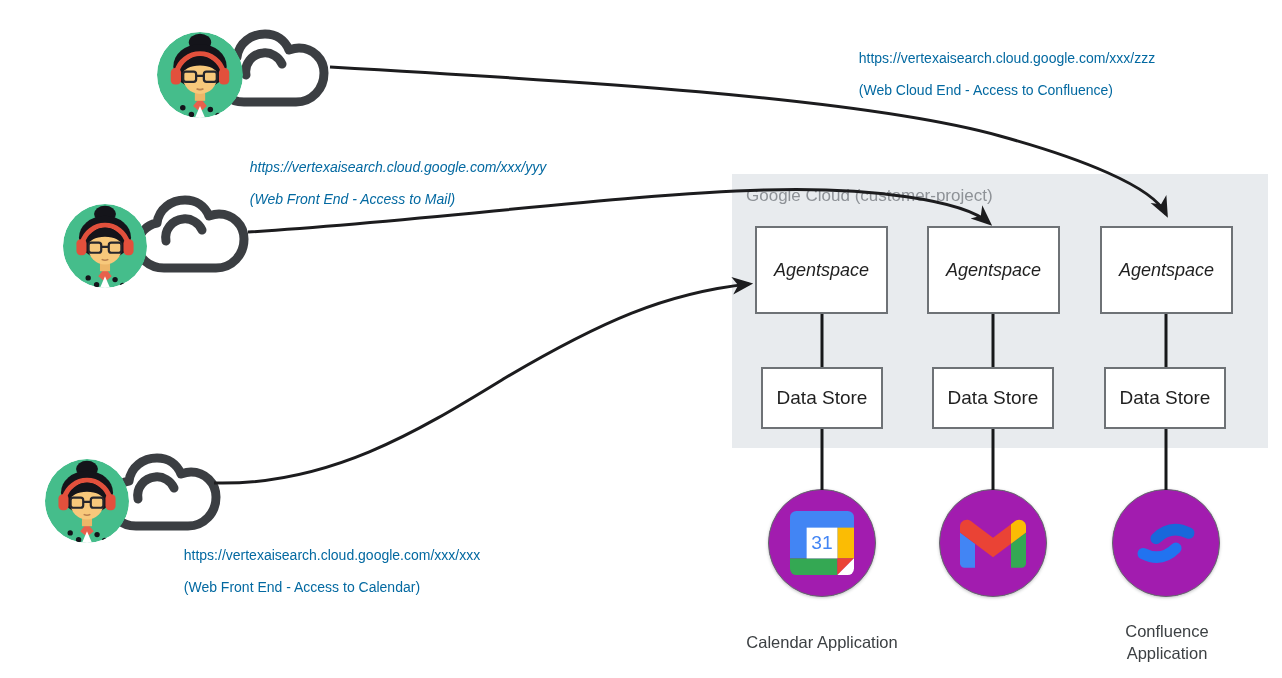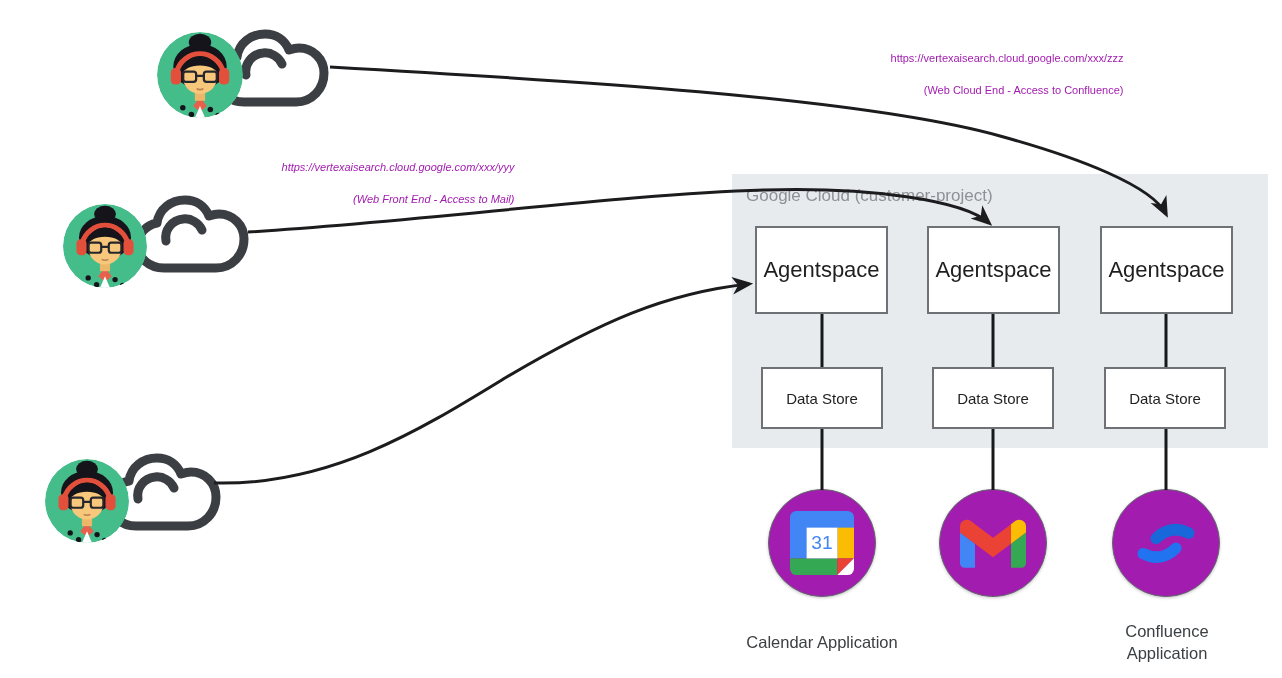--- a/index.html
+++ b/index.html
@@ -7,30 +7,30 @@
          font-family:"Liberation Sans",sans-serif;overflow:hidden;}
   .abs{position:absolute;}
 
   
   .region{left:732px;top:174px;width:536px;height:274px;background:#e8ebee;z-index:1;}
   .region-title{left:746px;top:186px;font-size:17px;color:#8e9297;z-index:2;white-space:nowrap;}
 
   
   .node{background:#fff;border:2px solid #6e7276;display:flex;align-items:center;
         justify-content:center;color:#1f1f1f;z-index:2;box-sizing:border-box;}
-  .agent{width:133px;height:88px;font-size:22px;}
-  .ds{width:122px;height:62px;font-size:15px;}
+  .agent{width:133px;height:88px;font-size:18px;font-style:italic;}
+  .ds{width:122px;height:62px;font-size:19px;}
 
   
   .app-circle{width:108px;height:108px;border-radius:50%;background:#a21caf;
               border:1.6px solid #63676b;box-shadow:0 1px 3px rgba(60,64,67,.28);
               display:flex;align-items:center;justify-content:center;z-index:2;box-sizing:border-box;}
 
   
-  .url-block{font-size:11px;color:#a21caf;text-align:right;line-height:32px;
+  .url-block{font-size:14px;color:#0369a1;text-align:left;line-height:32px;
              transform:translateX(-50%);white-space:nowrap;z-index:3;}
   .app-label{width:160px;font-size:16.5px;color:#3c4043;text-align:center;
              line-height:22px;transform:translateX(-50%);z-index:3;}
 
   .cloud{z-index:2;}
   .avatar{z-index:3;}
   .overlay{left:0;top:0;z-index:4;pointer-events:none;}
 </style>
 </head>
 <body>
@@ -199,20 +199,24 @@
   </svg>
 
   <div class="abs url-block" style="left:1007px;top:42px;">
     <div>https://vertexaisearch.cloud.google.com/xxx/zzz</div>
     <div>(Web Cloud End - Access to Confluence)</div>
   </div>
   <div class="abs url-block" style="left:398px;top:151px;font-style:italic;">
     <div>https://vertexaisearch.cloud.google.com/xxx/yyy</div>
     <div>(Web Front End - Access to Mail)</div>
   </div>
+  <div class="abs url-block" style="left:332px;top:539px;">
+    <div>https://vertexaisearch.cloud.google.com/xxx/xxx</div>
+    <div>(Web Front End - Access to Calendar)</div>
+  </div>
 
   <svg class="abs overlay" width="1282" height="678" viewBox="0 0 1282 678">
     <defs>
       <marker id="ah" viewBox="0 0 10 10" refX="8" refY="5" markerWidth="7" markerHeight="7" orient="auto">
         <path d="M0 0.8 L10 5 L0 9.2 L2.8 5 Z" fill="#1c1c1e"></path>
       </marker>
     </defs>
 
     <path d="M330 67 C560 80 860 97 1000 136 C1080 158 1152 186 1166 214" fill="none" stroke-width="3" marker-end="url(#ah)" stroke="#1c1c1e"></path>
     <path d="M248 232 C430 221 620 194 765 190 C870 187 963 200 989 223" fill="none" stroke-width="3" marker-end="url(#ah)" stroke="#1c1c1e"></path>

